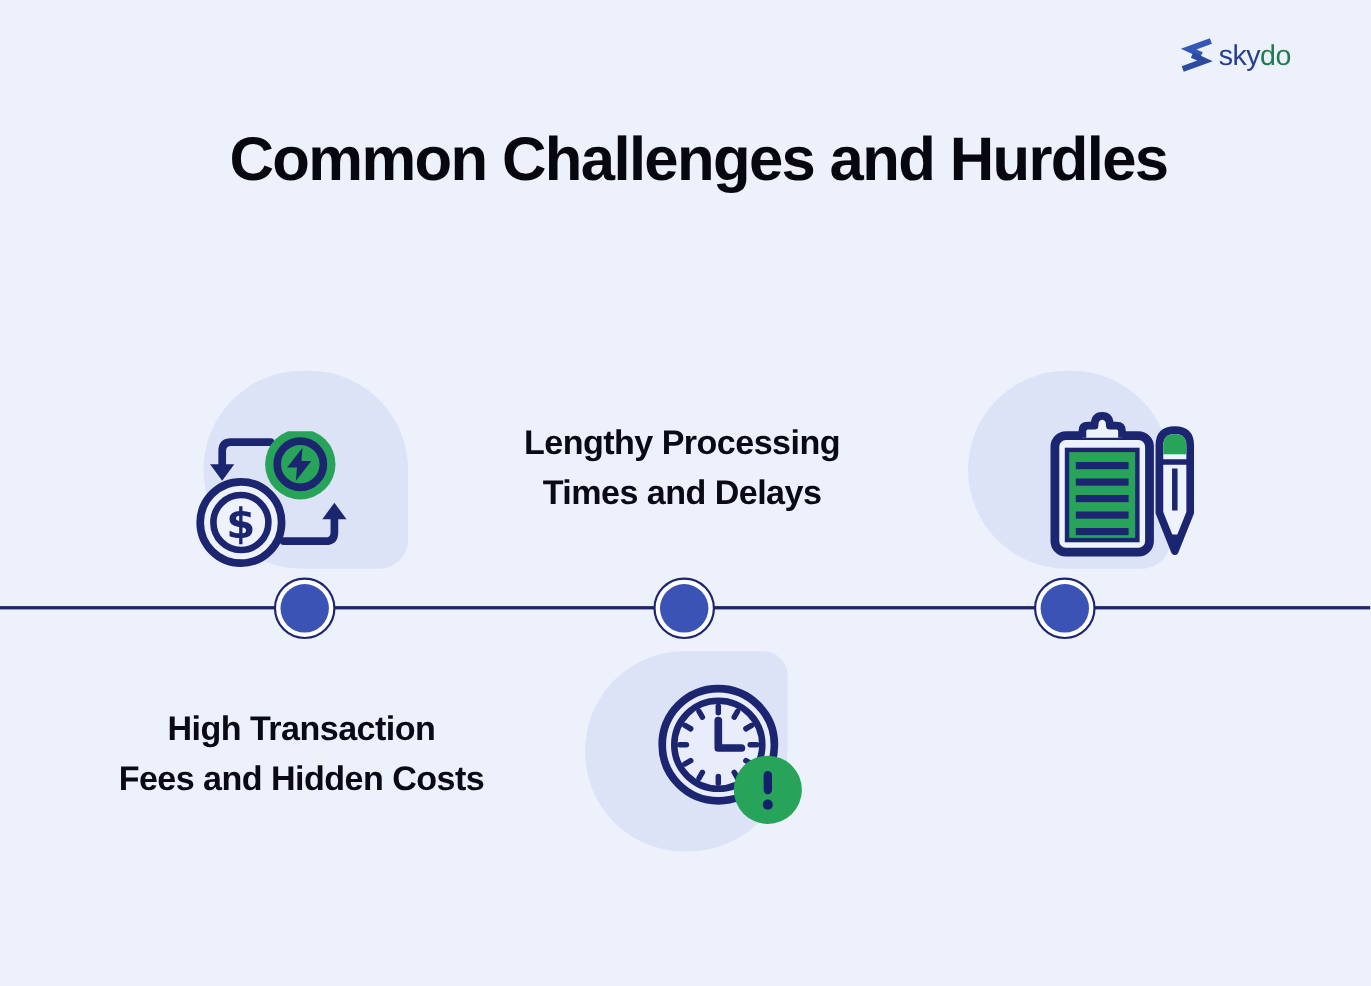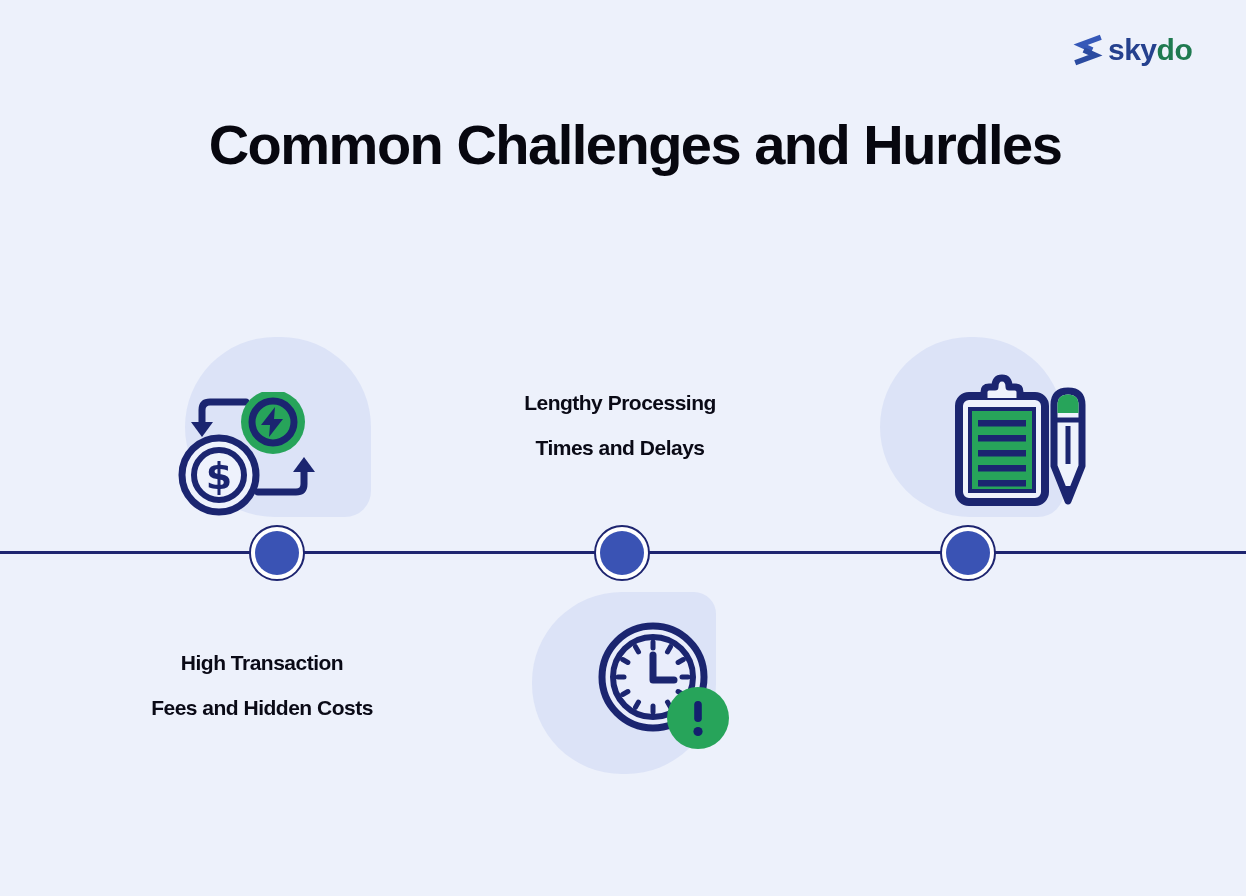--- a/index.html
+++ b/index.html
@@ -9,21 +9,21 @@
   .canvas {
     position:relative; width:1246px; height:896px; margin:0 auto;
     background:#edf1fb; overflow:hidden;
   }
 
   
   .logo {
     position:absolute; top:30px; left:1072px; height:40px;
     display:flex; align-items:center; gap:4px;
   }
-  .logo-text { font-size:30px; font-weight:bold; letter-spacing:-0.5px; }
+  .logo-text { font-size:26px; font-weight:normal; letter-spacing:-0.5px; }
   .logo-text .sky { color:#25418e; }
   .logo-text .do  { color:#1f7a50; }
 
   .page-title {
     position:absolute; top:112px; left:0; width:100%;
     text-align:center; font-size:56px; font-weight:bold;
     letter-spacing:-1.5px; color:#07070f; transform:translateX(12px);
   }
 
   
@@ -48,24 +48,24 @@
   .blob-2 { left:532px; top:592px; width:184px; height:182px;
             border-radius:90px 22px 90px 90px; }
   .blob-3 { left:880px; top:337px; width:184px; height:180px;
             border-radius:90px 90px 26px 90px; }
 
   .icon-svg { position:absolute; }
 
   
   .step-label {
     position:absolute; width:480px; text-align:center;
-    font-size:21px; font-weight:bold; letter-spacing:-0.5px;
+    font-size:31px; font-weight:bold; letter-spacing:-0.5px;
     line-height:45px; color:#0a0a16; white-space:pre-line;
   }
-  .label-1 { left:22px;  top:640px; }
+  .label-1 { left:34px;  top:640px; }
   .label-2 { left:380px; top:380px; }
   .label-3 { left:726px; top:620px; }
 </style>
 </head>
 <body>
 
 <div class="canvas">
 
   <div class="logo">
     <svg width="32" height="32" viewBox="0 0 30 30">

